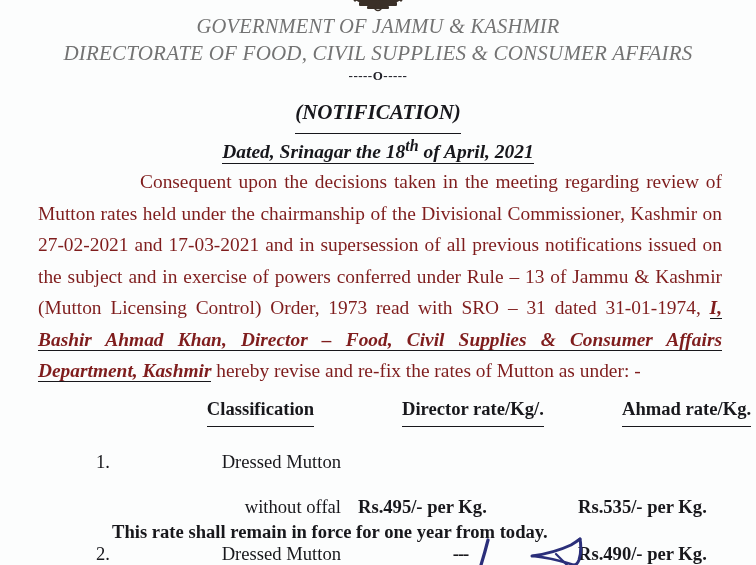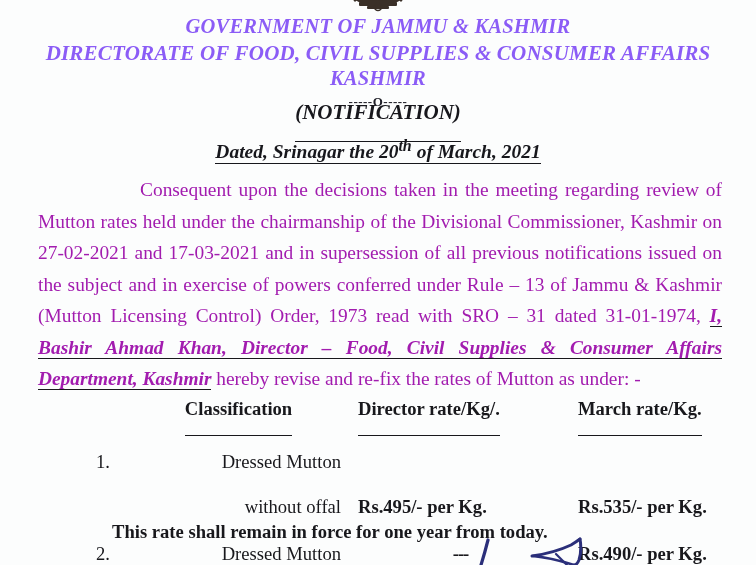--- a/index.html
+++ b/index.html
@@ -36,22 +36,22 @@
   
   .letterhead {
     position: absolute;
     left: 0;
     top: 14px;
     width: 756px;
     text-align: center;
   }
   .lh-line {
     font-style: italic;
-    font-weight: bold;
-    color: #8b5cf6;
+    font-weight: normal;
+    color: #737373;
     letter-spacing: 0.2px;
     line-height: 1.26;
   }
   .lh-1 { font-size: 20.5px; }
   .lh-2 { font-size: 21px; }
   .lh-3 { font-size: 20.5px; }
   .lh-rule {
     font-size: 13px;
     font-weight: bold;
     font-style: normal;
@@ -67,21 +67,21 @@
     top: 100px;
     width: 756px;
     text-align: center;
     font-size: 21px;
     font-style: italic;
     font-weight: bold;
     color: #17171c;
   }
   .notif-title span {
     border-bottom: 1.6px solid #17171c;
-    padding-bottom: 17px;
+    padding-bottom: 9px;
   }
 
   .dated {
     position: absolute;
     left: 0;
     top: 136px;
     width: 756px;
     text-align: center;
     font-size: 19.5px;
     font-style: italic;
@@ -94,27 +94,27 @@
   }
   .dated sup {
     font-size: 16px;
     vertical-align: super;
   }
 
   
   .body-para {
     position: absolute;
     left: 38px;
-    top: 174px;
+    top: 166px;
     width: 684px;
     font-size: 19.4px;
     line-height: 31.5px;
     text-align: justify;
     text-indent: 102px;
-    color: #a21caf;
+    color: #7f1d1d;
     hyphens: none;
   }
   .body-para .officer {
     font-style: italic;
     font-weight: bold;
     border-bottom: 1.5px solid #18181c;
   }
 
   
   .rate-table {
@@ -161,21 +161,22 @@
   }
   .col-retail {
     position: absolute;
     left: 578px;
     width: 175px;
     text-align: left;
   }
   .rt-head span {
     font-weight: bold;
     border-bottom: 1.6px solid #18181c;
-    padding-bottom: 16px;
+    padding-bottom: 7px;
+    margin-left: 44px;
   }
   .rt-amount {
     font-weight: bold;
   }
   .row-1 { top: 0px; }
   .row-2 { top: 30px; }
   .row-3 { top: 52px; }
   .row-4 { top: 76px; }
 
   .footer-note {
@@ -213,40 +214,39 @@
         <path d="M4 14 Q2 22 8 28 L12 24 Q7 20 8 14 Z"></path>
         <path d="M58 14 Q60 22 54 28 L50 24 Q55 20 54 14 Z"></path>
         <circle cx="31" cy="33" r="3.5" fill="none" stroke="#3a3028" stroke-width="1.6"></circle>
       </g>
     </svg>
   </div>
 
   <div class="letterhead">
     <div class="lh-line lh-1">GOVERNMENT OF JAMMU &amp; KASHMIR</div>
     <div class="lh-line lh-2">DIRECTORATE OF FOOD, CIVIL SUPPLIES &amp; CONSUMER AFFAIRS</div>
-    <div class="lh-line lh-3">KASHMIR</div>
     <div class="lh-rule">-----O-----</div>
   </div>
 
   <div class="notif-title">
     <span>(NOTIFICATION)</span>
   </div>
 
   <div class="dated">
-    <span><span>Dated, Srinagar the 20</span><sup>th</sup><span> of March, 2021</span></span>
+    <span><span>Dated, Srinagar the 18</span><sup>th</sup><span> of April, 2021</span></span>
   </div>
 
   <div class="body-para"><span>Consequent upon the decisions taken in the meeting regarding review of Mutton rates held under the chairmanship of the Divisional Commissioner, Kashmir on 27-02-2021 and 17-03-2021 and in supersession of all previous notifications issued on the subject and in exercise of powers conferred under Rule – 13 of Jammu &amp; Kashmir (Mutton Licensing Control) Order, 1973 read with SRO – 31 dated 31-01-1974, </span><span class="officer">I, Bashir Ahmad Khan, Director – Food, Civil Supplies &amp; Consumer Affairs Department, Kashmir</span><span> hereby revise and re-fix the rates of Mutton as under: -</span></div>
 
   <div class="rate-table">
 
     <div class="rt-row rt-head row-1">
       <div class="col-class centered"><span>Classification</span></div>
       <div class="col-whole"><span>Director rate/Kg/.</span></div>
-      <div class="col-retail"><span>March rate/Kg.</span></div>
+      <div class="col-retail"><span>Ahmad rate/Kg.</span></div>
     </div>
 
     <div class="rt-row row-2">
       <div class="col-num">1.</div>
       <div class="col-class">Dressed Mutton</div>
     </div>
     <div class="rt-row row-3">
       <div class="col-class">without offal</div>
       <div class="col-whole rt-amount">Rs.495/- per Kg.</div>
       <div class="col-retail rt-amount">Rs.535/- per Kg.</div>

